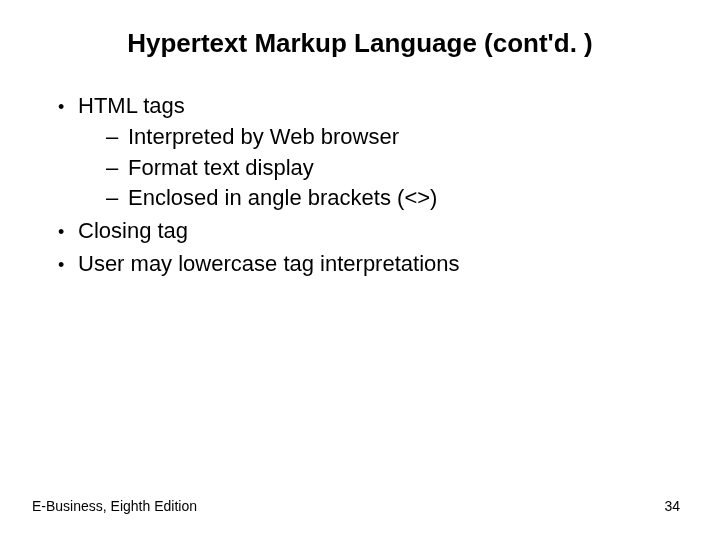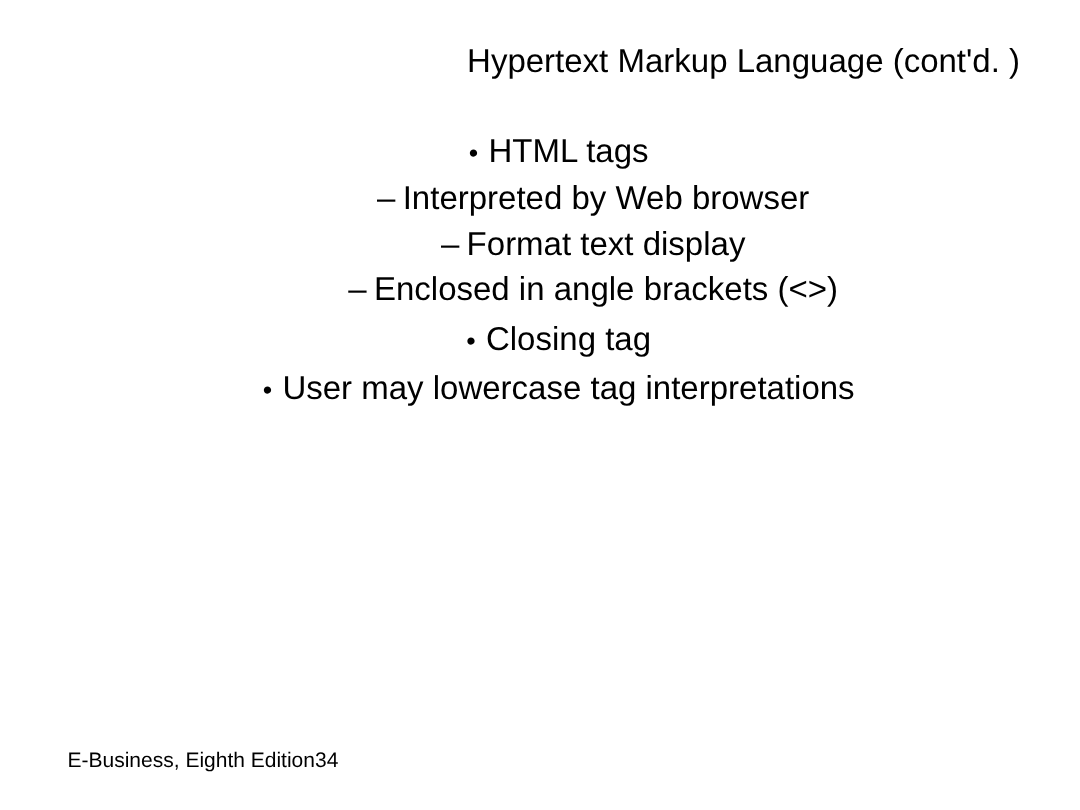--- a/index.html
+++ b/index.html
@@ -10,34 +10,33 @@
     body {
       width: 720px;
       height: 540px;
       background: #ffffff;
       font-family: Arial, Helvetica, sans-serif;
       color: #000000;
       position: relative;
       padding: 28px 40px 20px 40px;
     }
     .title {
-      font-size: 22px;
-      font-weight: normal;
-      text-align: right;
+      font-size: 26px;
+      font-weight: bold;
+      text-align: center;
       margin-bottom: 32px;
       letter-spacing: 0px;
     }
     .content {
       font-size: 22px;
       line-height: 1.4;
     }
     ul.level1 {
       list-style: none;
       padding-left: 18px;
-      text-align: center;
     }
     ul.level1 > li {
       margin-bottom: 2px;
     }
     ul.level1 > li::before {
       content: "•";
       display: inline-block;
       width: 20px;
       font-size: 18px;
       vertical-align: middle;
@@ -50,24 +49,24 @@
       margin-bottom: 0px;
     }
     ul.level2 > li::before {
       content: "–";
       display: inline-block;
       width: 22px;
     }
     .footer {
       position: absolute;
       bottom: 26px;
-      left: 45px;
+      left: 32px;
       right: 40px;
       display: flex;
-      justify-content: flex-start;
+      justify-content: space-between;
       font-size: 14px;
     }
   </style>
 </head>
 <body>
 
 <div class="title">Hypertext Markup Language (cont'd. )</div>
 
 <div class="content">
   <ul class="level1">

